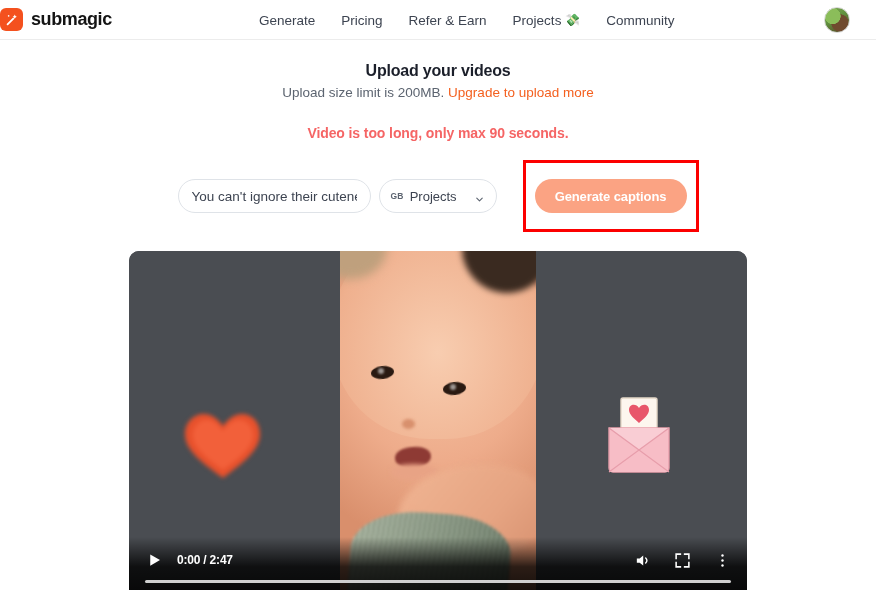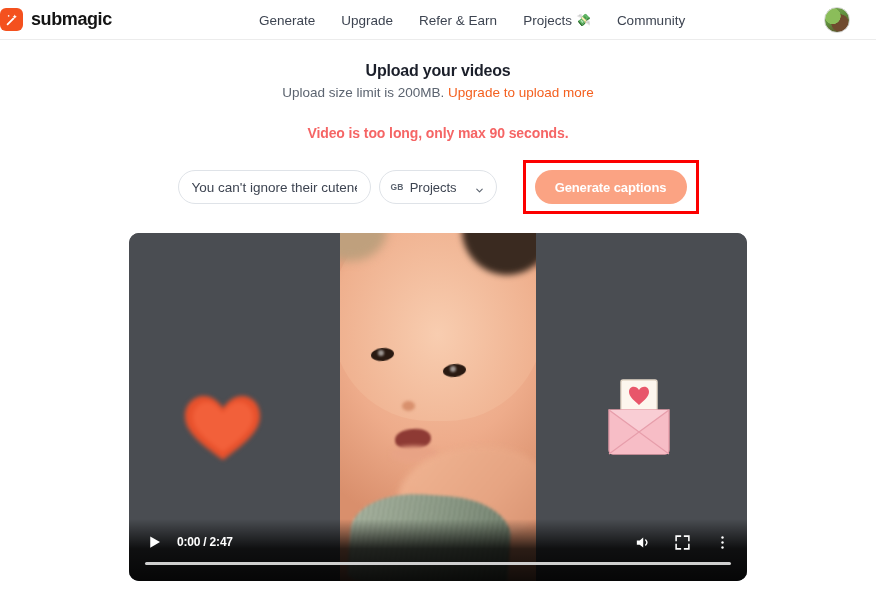--- a/index.html
+++ b/index.html
@@ -153,21 +153,21 @@
     color: #3d4451;
     flex: 1;
   }
   .chevron {
     width: 11px; height: 11px;
     flex: none;
   }
   .gen-wrap {
     position: relative;
     margin-left: 18px;
-    padding: 7px 9px;
+    padding: 16px 9px;
     border: 3px solid #fc0000;
     background: #ffffff;
   }
   .gen-btn {
     width: 152px;
     height: 34px;
     border: none;
     border-radius: 18px;
     background: #fba383;
     color: #ffffff;
@@ -369,21 +369,21 @@
       </svg>
     </span>
     <span class="brand-name">submagic</span>
   </a>
 
   <nav class="nav">
     <a class="nav-item" href="#">
       <span>Generate</span>
     </a>
     <a class="nav-item" href="#">
-      <span>Upgrade</span>
+      <span>Pricing</span>
     </a>
     <a class="nav-item" href="#">
       <span>Refer &amp; Earn</span>
     </a>
     <a class="nav-item" href="#">
       <span>Projects</span>
       <span class="nav-emoji">💸</span>
     </a>
     <a class="nav-item" href="#">
       <span>Community</span>

